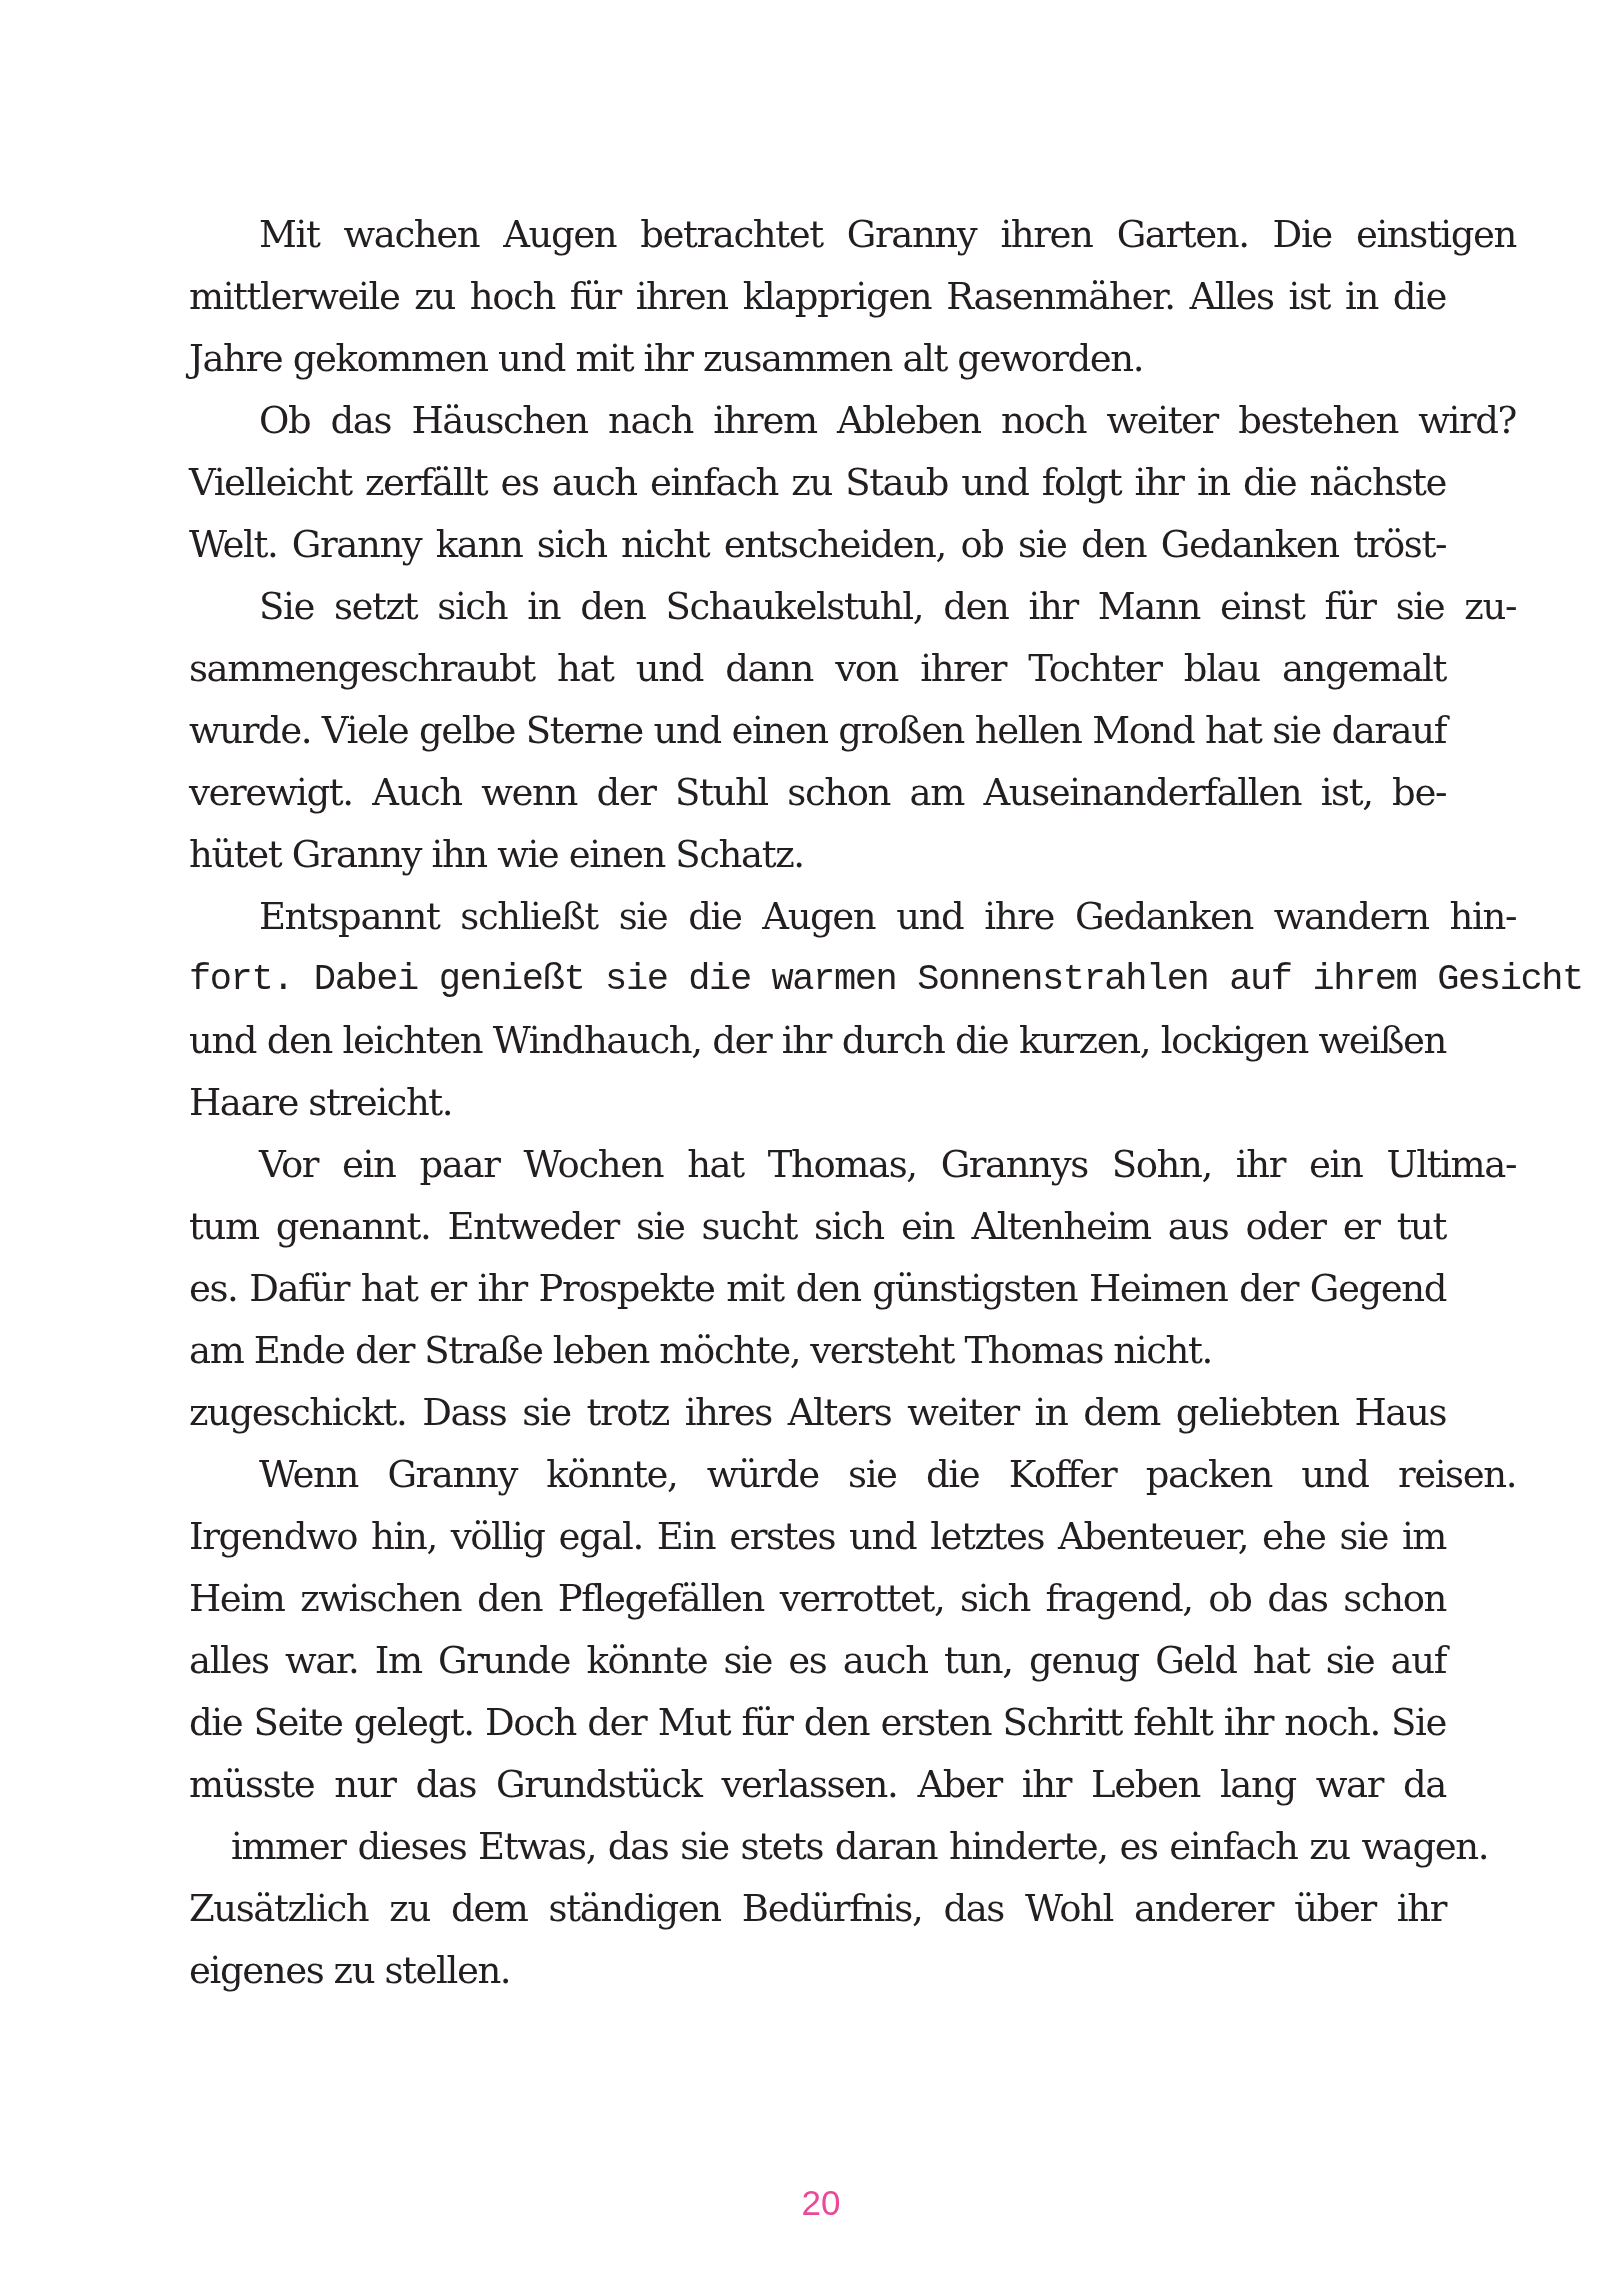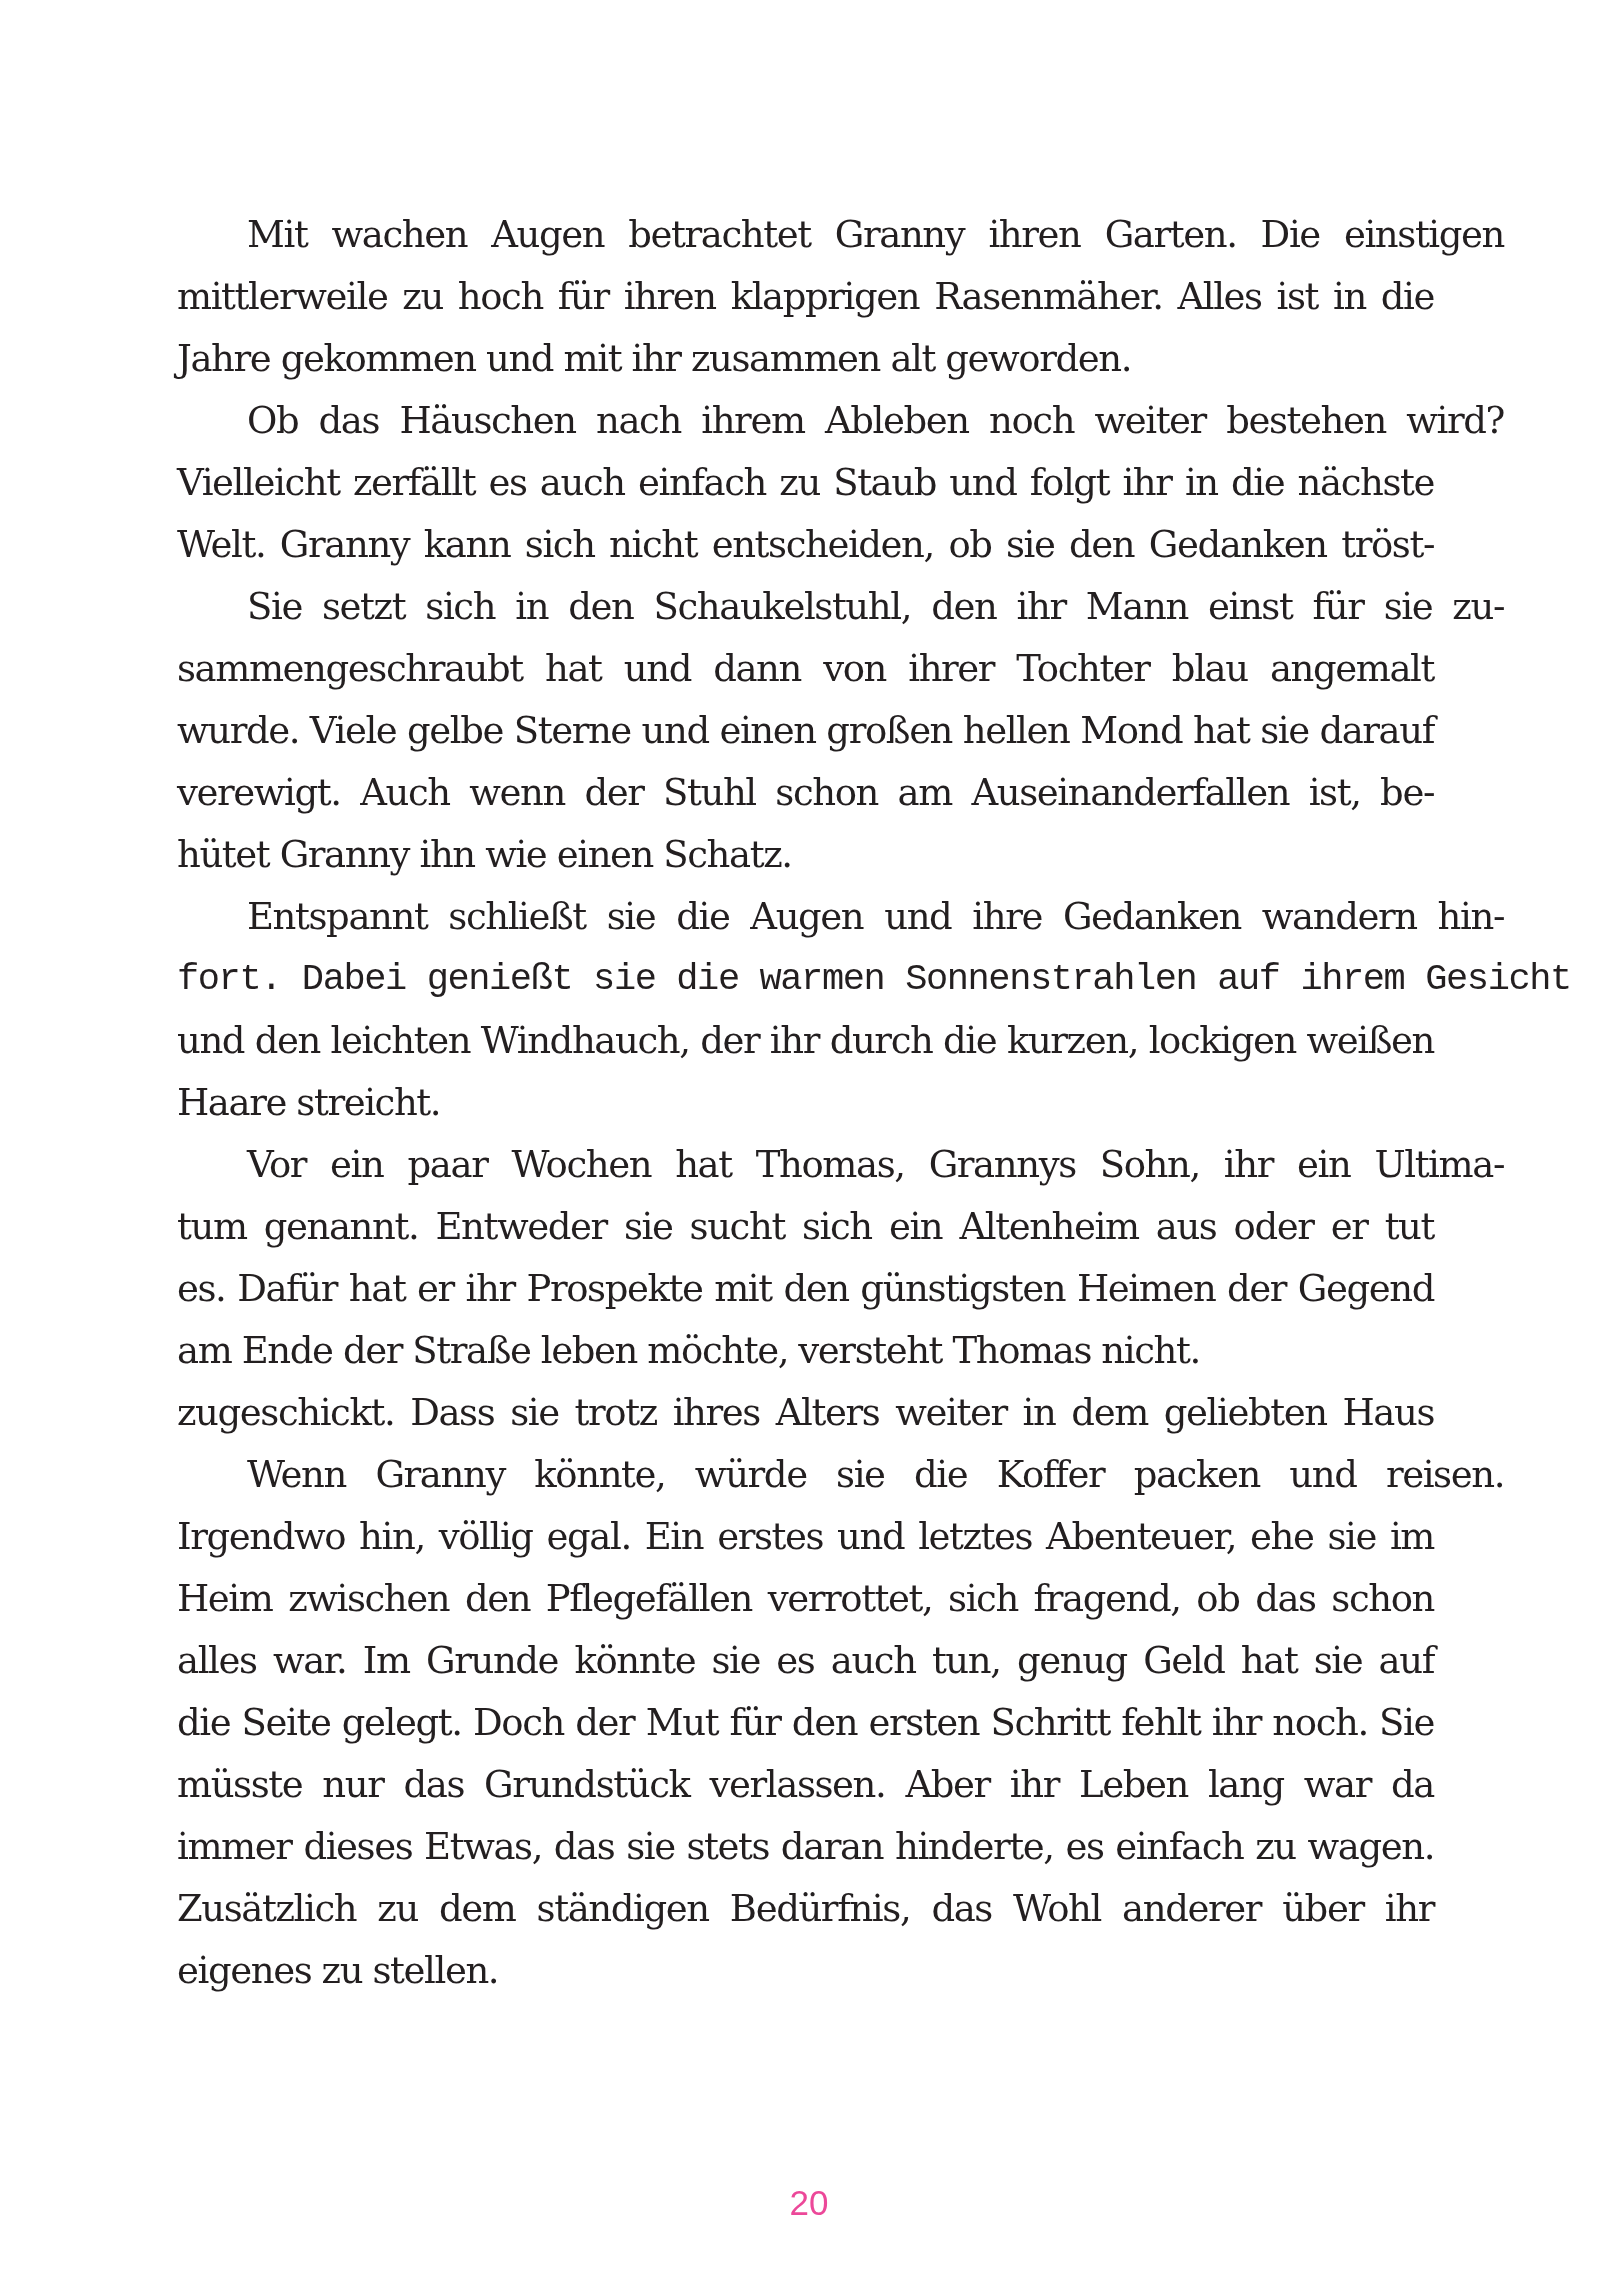--- a/index.html
+++ b/index.html
@@ -8,21 +8,21 @@
     background: #ffffff;
   }
   body {
     width: 1618px;
     height: 2295px;
     position: relative;
     overflow: hidden;
   }
   .page {
     position: absolute;
-    left: 0;
+    left: 12px;
     top: 0;
     width: 1358px;
     height: 2295px;
     background: #ffffff;
   }
   .text-block {
     position: absolute;
     left: 177px;
     top: 204px;
     width: 1257px;
@@ -87,21 +87,21 @@
     <span class="line" style="width: 1257px;">es. Dafür hat er ihr Prospekte mit den günstigsten Heimen der Gegend</span>
     <span class="line last" style="width: 1257px;">am Ende der Straße leben möchte, versteht Thomas nicht.</span>
     <span class="line" style="width: 1257px;">zugeschickt. Dass sie trotz ihres Alters weiter in dem geliebten Haus</span>
 
     <span class="line indent" style="width: 1257px;">Wenn Granny könnte, würde sie die Koffer packen und reisen.</span>
     <span class="line" style="width: 1257px;">Irgendwo hin, völlig egal. Ein erstes und letztes Abenteuer, ehe sie im</span>
     <span class="line" style="width: 1257px;">Heim zwischen den Pflegefällen verrottet, sich fragend, ob das schon</span>
     <span class="line" style="width: 1257px;">alles war. Im Grunde könnte sie es auch tun, genug Geld hat sie auf</span>
     <span class="line" style="width: 1257px;">die Seite gelegt. Doch der Mut für den ersten Schritt fehlt ihr noch. Sie</span>
     <span class="line" style="width: 1257px;">müsste nur das Grundstück verlassen. Aber ihr Leben lang war da</span>
-    <span class="line" style="width: 1257px;">immer dieses Etwas, das sie stets daran hinderte, es einfach zu wagen.</span>
+    <span class="line" style="width: 1257px; margin-left: 42px;">immer dieses Etwas, das sie stets daran hinderte, es einfach zu wagen.</span>
     <span class="line" style="width: 1257px;">Zusätzlich zu dem ständigen Bedürfnis, das Wohl anderer über ihr</span>
     <span class="line last" style="width: 1257px;">eigenes zu stellen.</span>
 
   </div>
 
   <div class="page-number">20</div>
 </div>
 
 
 </body></html>

